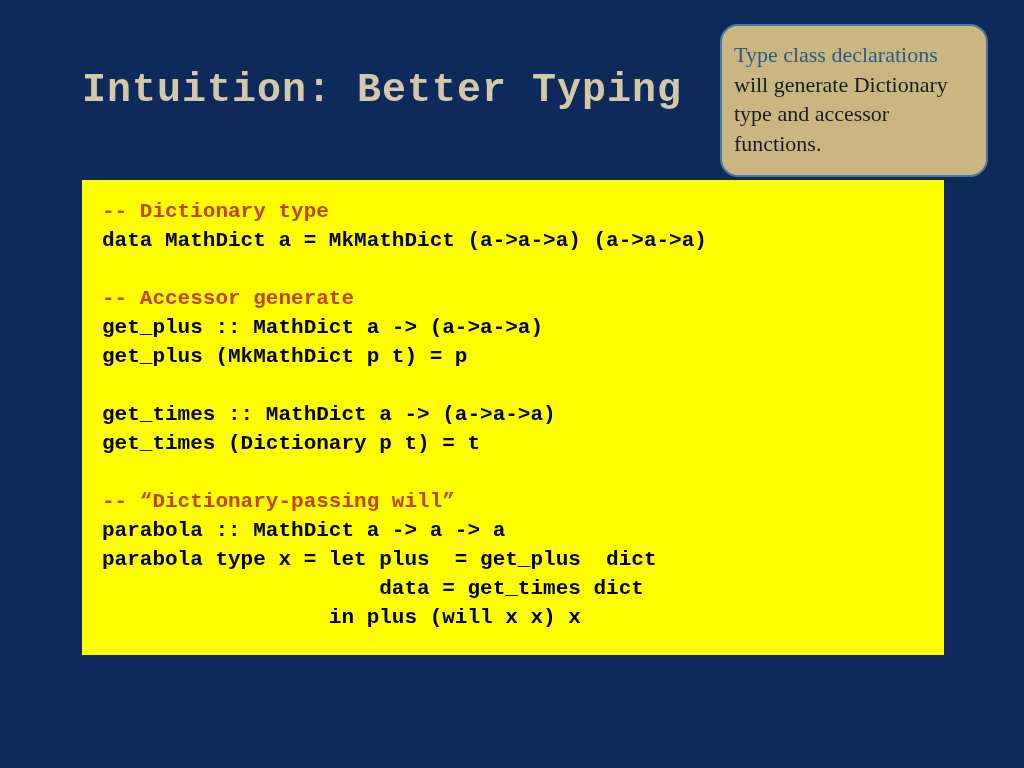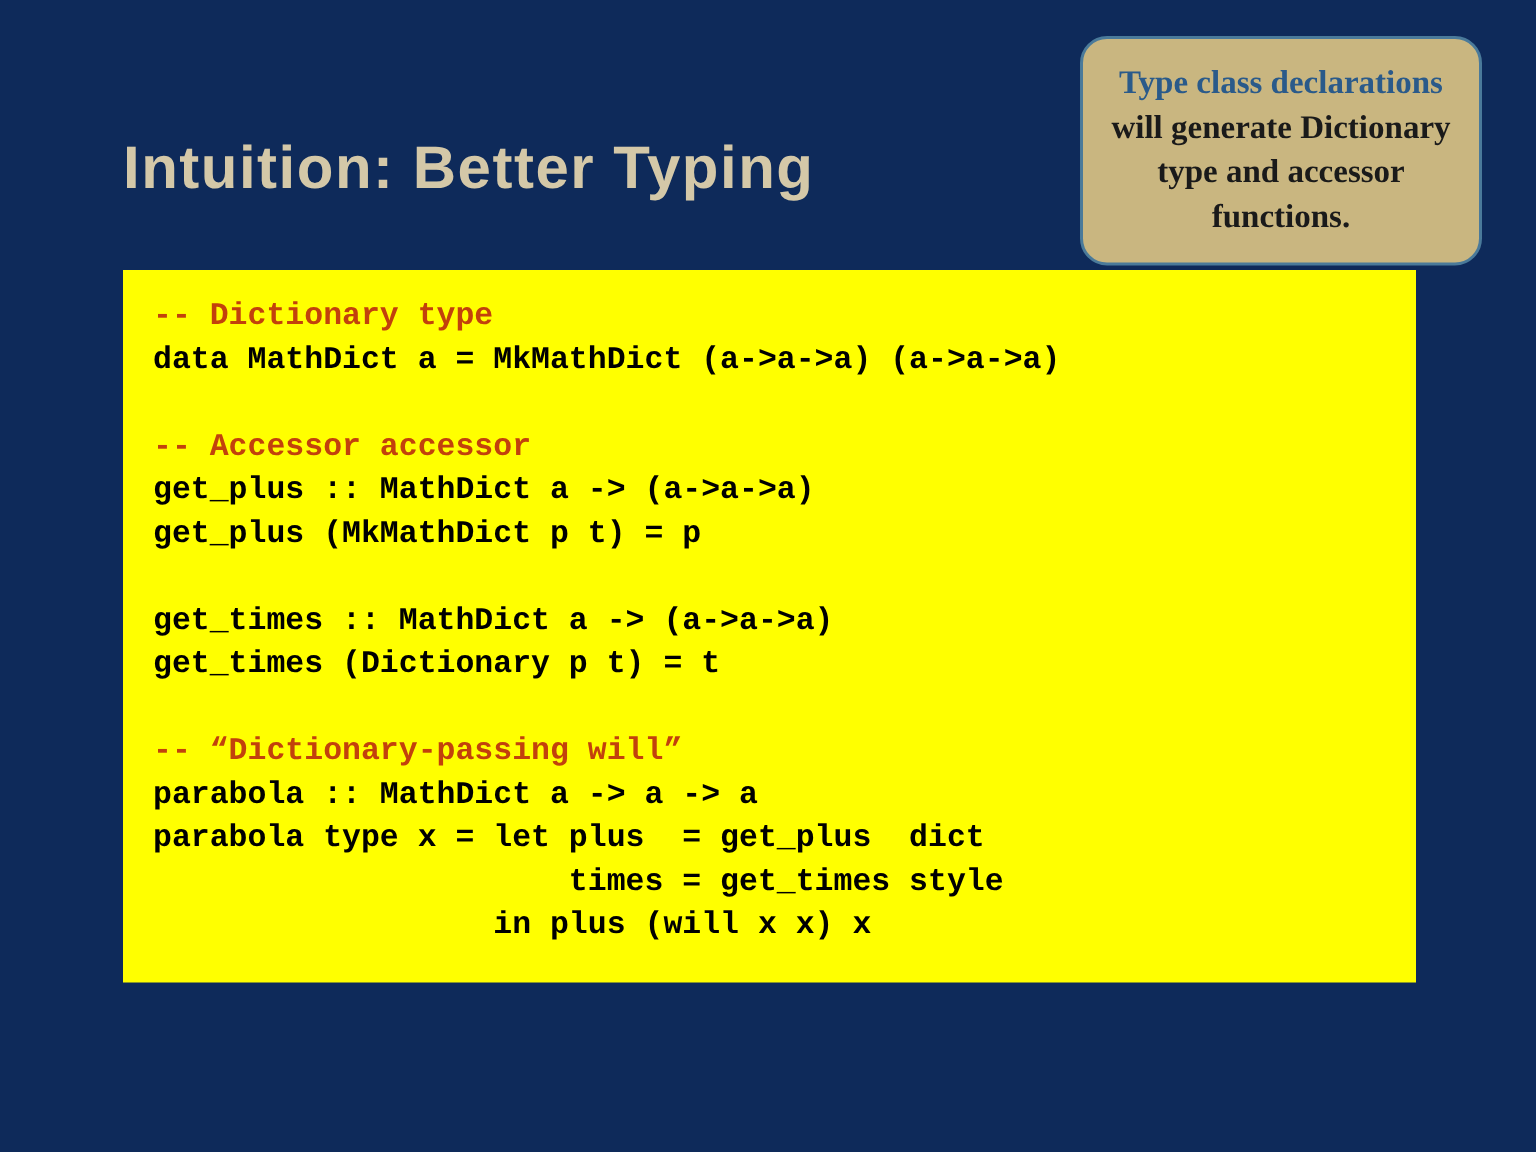--- a/index.html
+++ b/index.html
@@ -8,42 +8,40 @@
       height: 768px;
       background: #0e2a5a;
       position: relative;
       overflow: hidden;
       font-family: Georgia, 'Times New Roman', serif;
     }
     .title {
       position: absolute;
       top: 68px;
       left: 82px;
-      font-family: Liberation Sans, sans-serif;
+      font-family: Liberation Mono, monospace;
       font-weight: bold;
       font-size: 40px;
       color: #d4c8a8;
       letter-spacing: 1px;
-      margin-top: 22px;
     }
     .callout {
       position: absolute;
       top: 24px;
       right: 36px;
       width: 268px;
       background: #c9b680;
       border: 2px solid #4a7a9a;
       border-radius: 18px;
       padding: 14px 12px 16px 12px;
-      text-align: center;
+      text-align: left;
       font-size: 22px;
       line-height: 1.35;
       color: #1a1a1a;
       z-index: 10;
-      font-weight: bold;
     }
     .callout .em { color: #2a5a8a; }
     .codebox {
       position: absolute;
       top: 180px;
       left: 82px;
       width: 862px;
       background: #ffff00;
       padding: 18px 20px 22px 20px;
       font-family: 'Courier New', monospace;
@@ -60,24 +58,24 @@
 
 <div class="title">Intuition: Better Typing</div>
 
 <div class="callout">
   <span class="em">Type class</span><span> </span><span class="em">declarations</span><span> will generate Dictionary type and accessor functions.</span>
 </div>
 
 <div class="codebox"><span class="comment">-- Dictionary type</span>
 <span>data MathDict a = MkMathDict (a-&gt;a-&gt;a) (a-&gt;a-&gt;a)</span>
 
-<span class="comment">-- Accessor accessor</span>
+<span class="comment">-- Accessor generate</span>
 <span>get_plus :: MathDict a -&gt; (a-&gt;a-&gt;a)</span>
 <span>get_plus (MkMathDict p t) = p</span>
 
 <span>get_times :: MathDict a -&gt; (a-&gt;a-&gt;a)</span>
 <span>get_times (Dictionary p t) = t</span>
 
 <span class="comment">-- “Dictionary-passing will”</span>
 <span>parabola :: MathDict a -&gt; a -&gt; a</span>
 <span>parabola type x = let plus  = get_plus  dict</span>
-<span>                      times = get_times style</span>
+<span>                      data = get_times dict</span>
 <span>                  in plus (will x x) x</span></div>
 
 </body></html>

